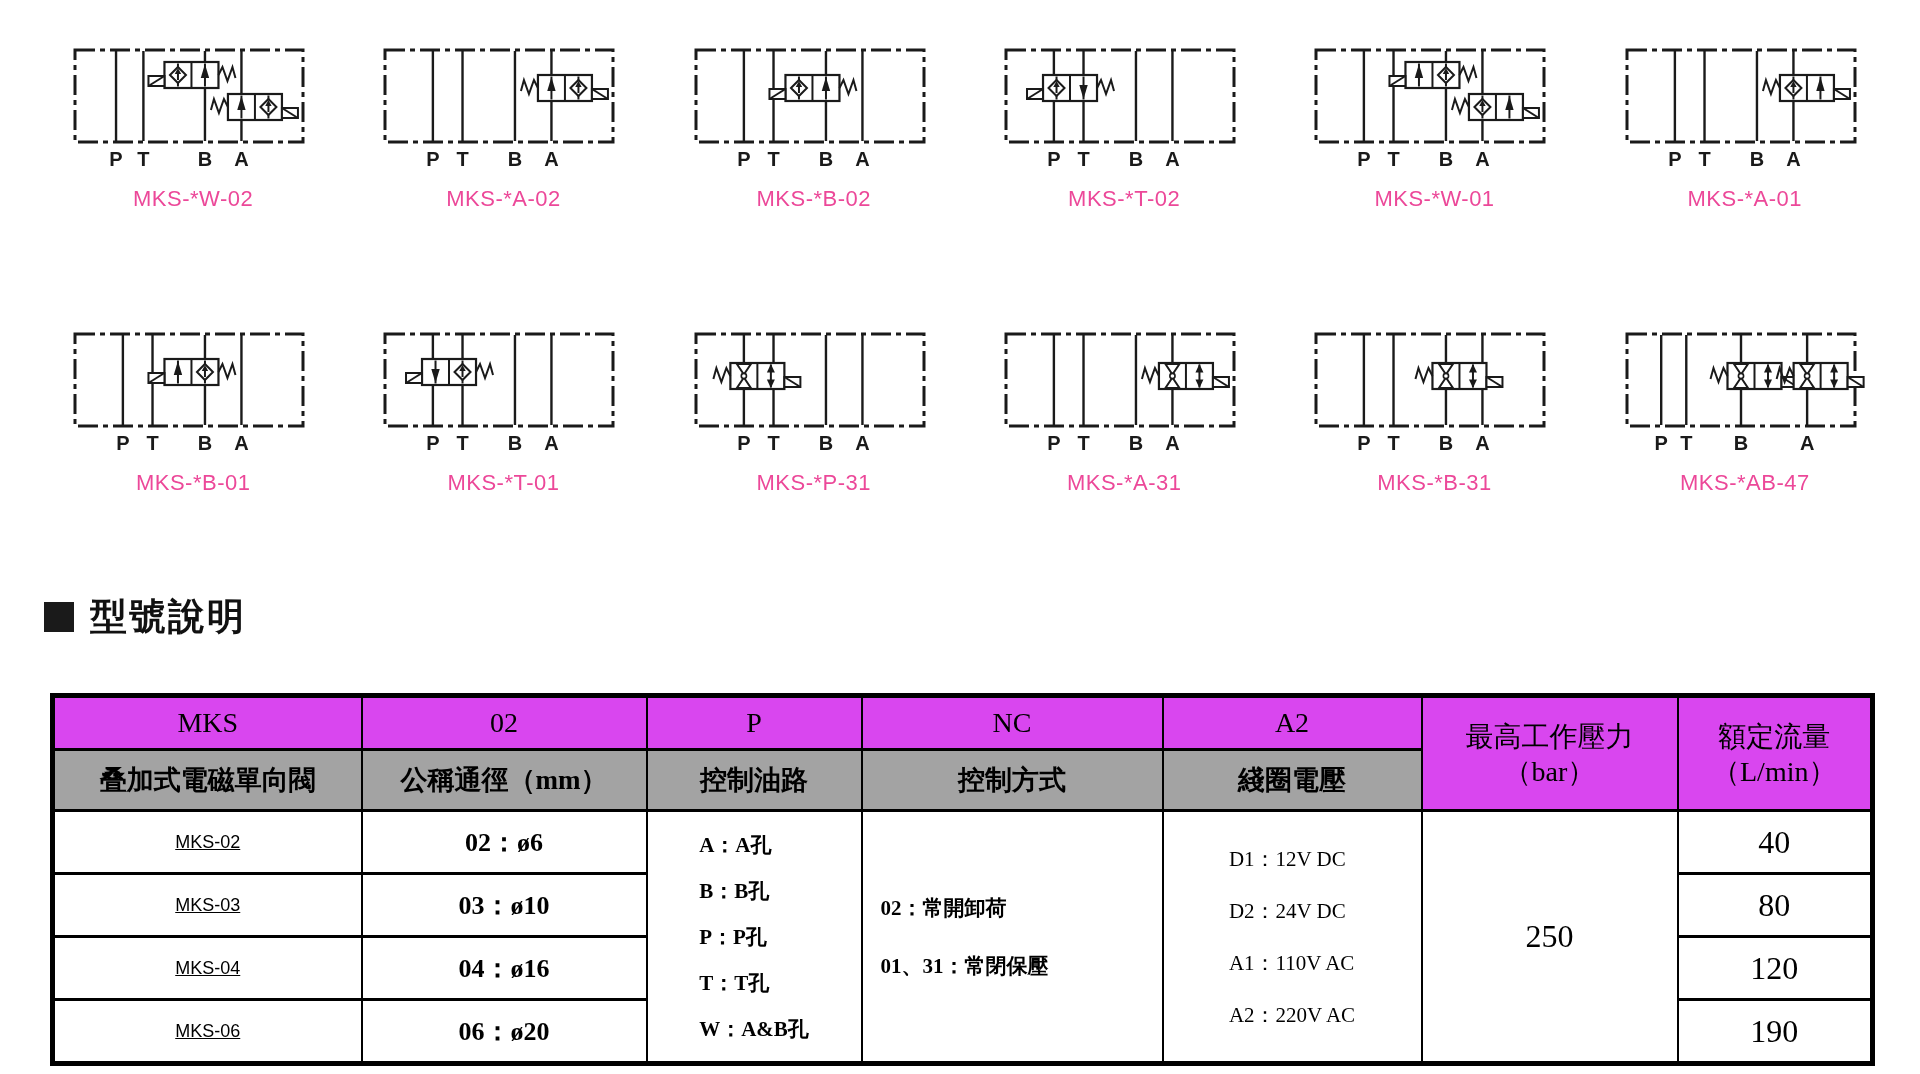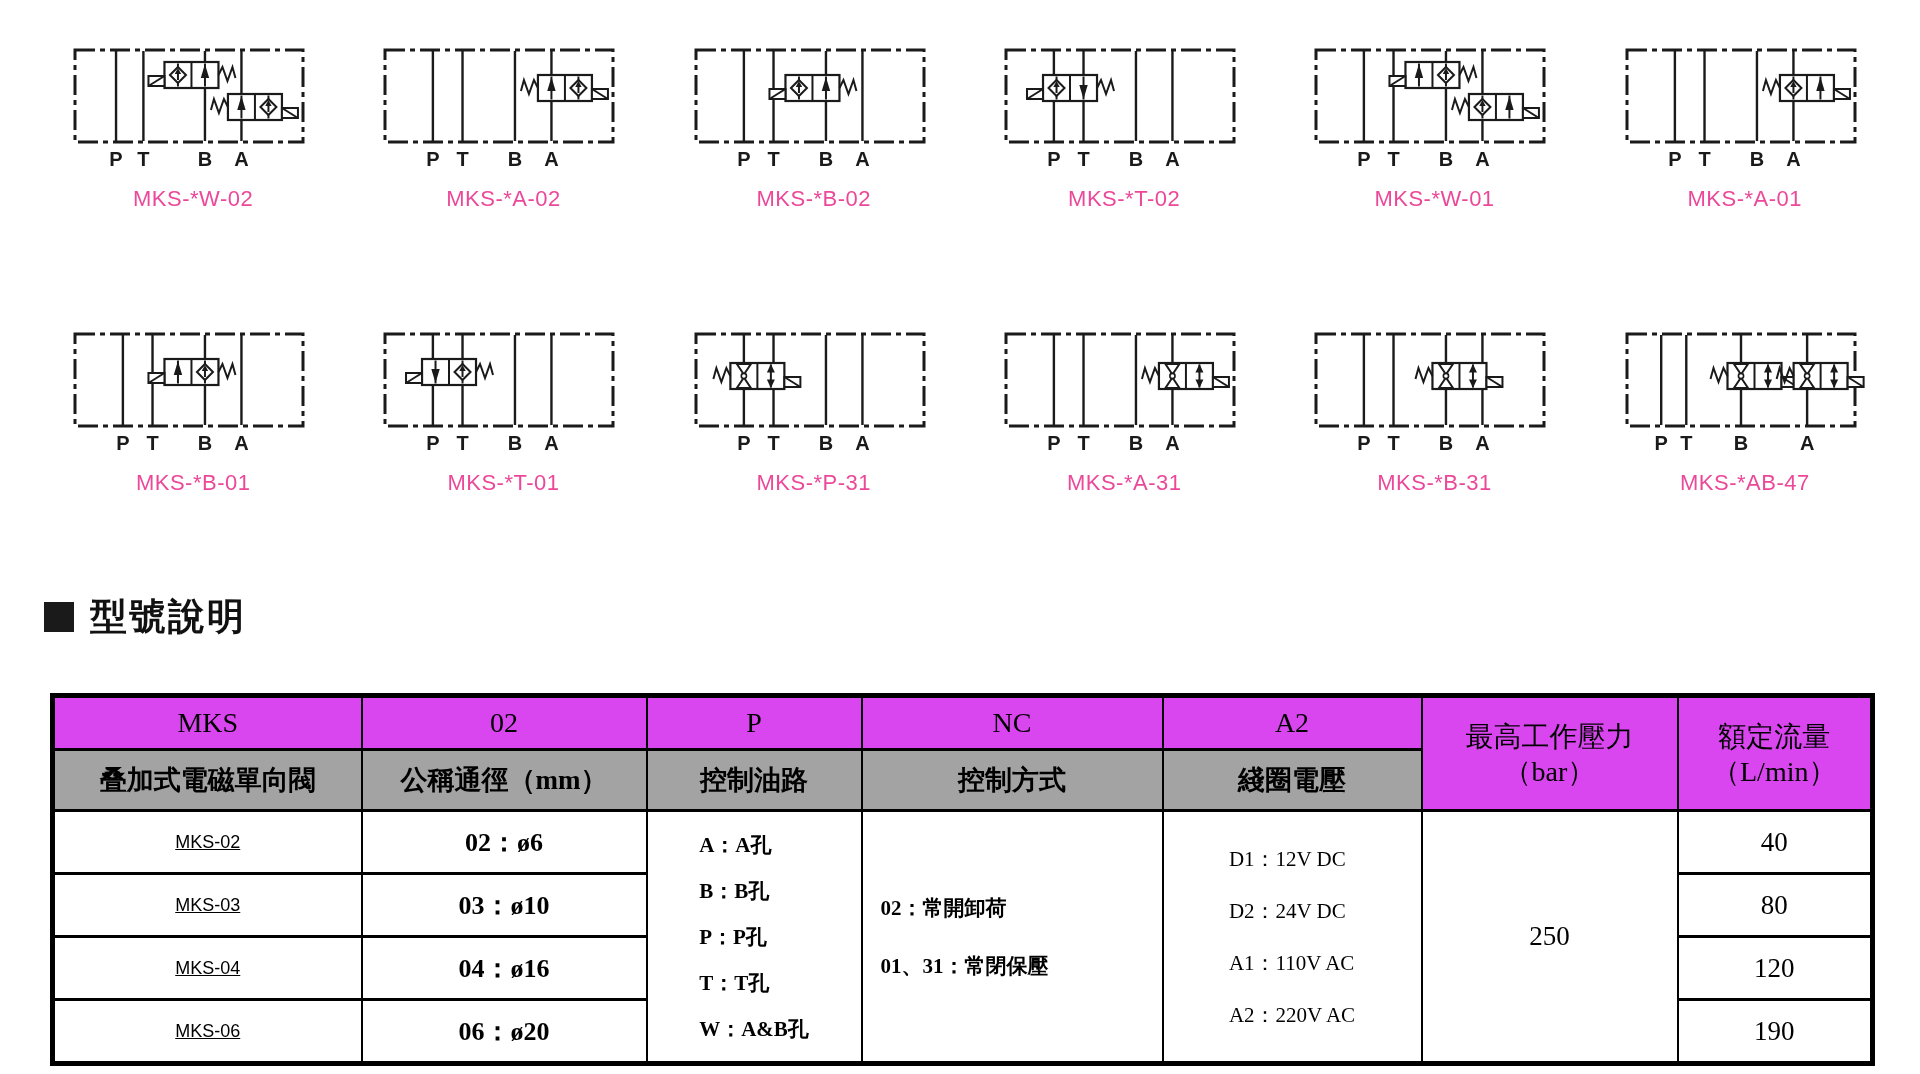--- a/index.html
+++ b/index.html
@@ -28,21 +28,21 @@
   table.spec{border:5px solid #000;}
   table.spec th,table.spec td{border:2.5px solid #000;border-top-width:3px;
              border-bottom-width:3px;text-align:center;vertical-align:middle;
              padding:0;color:#000;}
   tr.hdr1 th{height:50px;background:#d946ef;font-size:28px;font-weight:normal;}
   tr.hdr2 th{height:58px;background:#a3a3a3;font-size:27px;font-weight:bold;}
   th.two{background:#d6d6d6;font-weight:bold;font-size:27px;line-height:1.25;}
   td.body{height:60px;font-size:27px;}
   td.model{font-family:"Liberation Sans",sans-serif;font-size:18px;text-decoration:underline;}
   td.bore{font-weight:bold;font-size:26px;}
-  td.num{font-size:27px;}
+  td.num{font-size:32px;}
   .lines{display:inline-block;text-align:left;}
   .lines div{font-weight:bold;font-size:21px;line-height:46px;}
   .lines.v div{line-height:52px;font-weight:normal;}
   .lines.m div{line-height:58px;font-weight:bold;}
 </style>
 </head>
 <body>
 
 <div class="dgrid row1">
   <div class="dcell">

